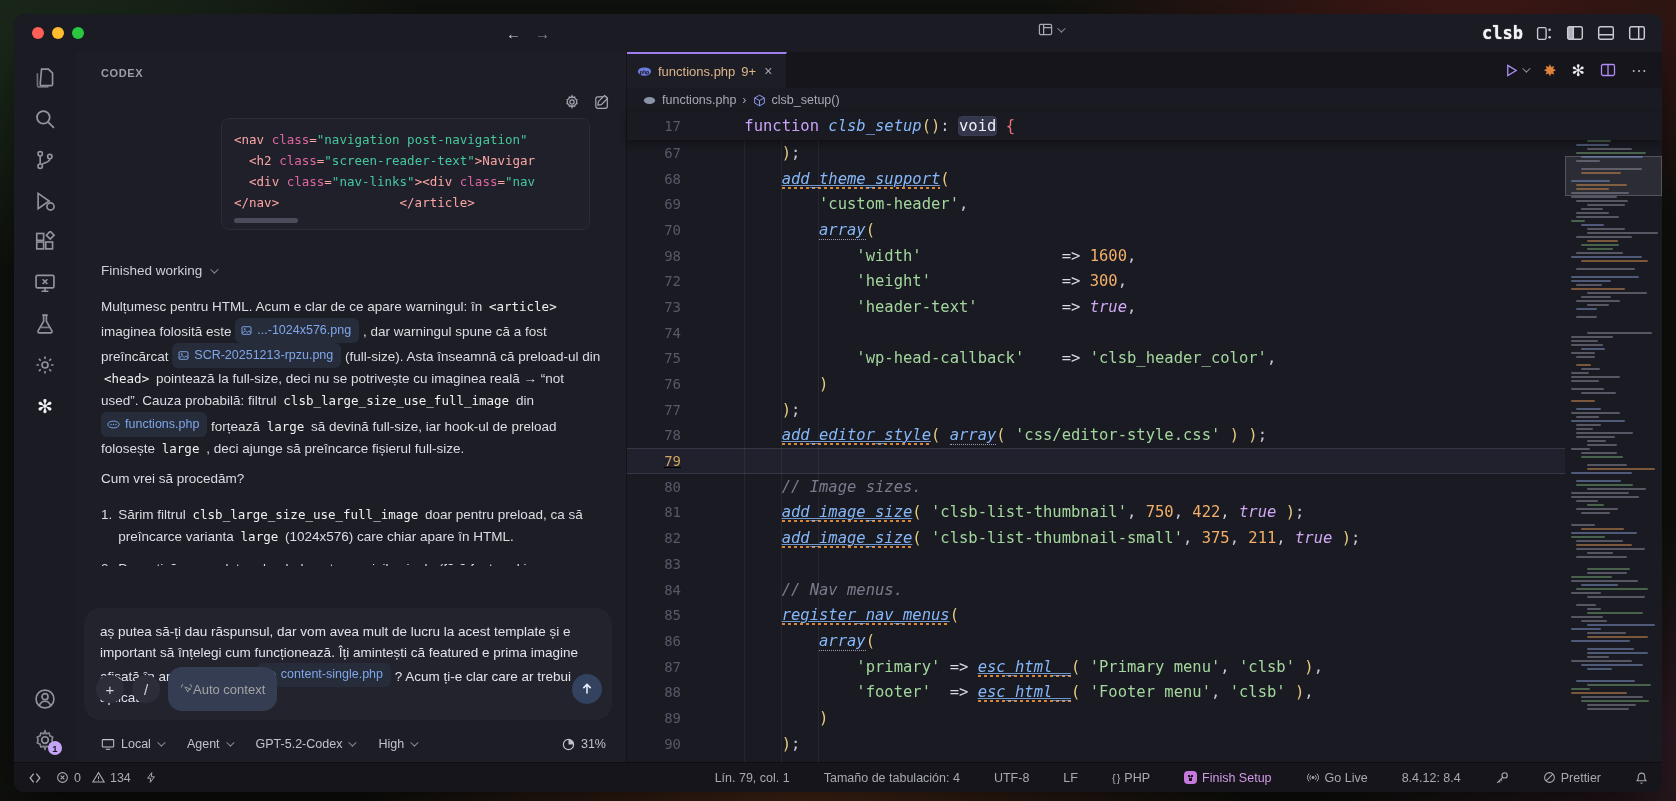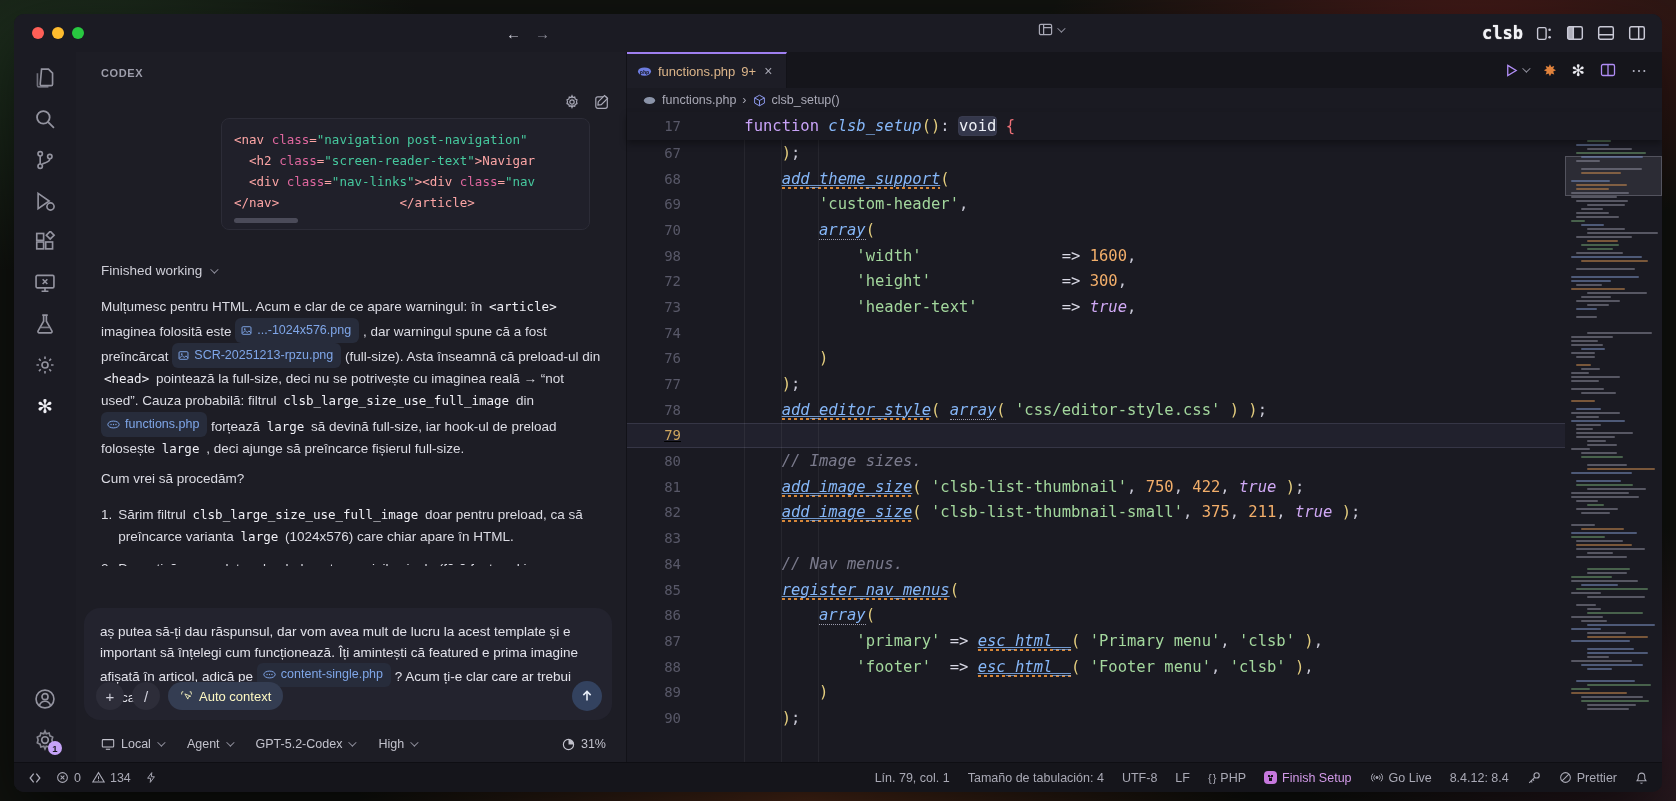--- a/index.html
+++ b/index.html
@@ -56,21 +56,21 @@
   .msg p { margin-bottom:8px; }
   .olist { margin:14px 0 6px; }
   .olist .li { display:flex; gap:6px; margin-bottom:10px; }
   .olist .num { flex:none; }
   .inline-code { font-family:"DejaVu Sans Mono", monospace; font-size:12.5px; color:#efeff5; padding:0 3px; }
   .chip { display:inline-flex; align-items:center; gap:5px; background:#272c3b; border-radius:6px; padding:1px 8px 2px 6px; color:#7fa6e8; font-size:12.5px; vertical-align:baseline; }
   .chip-ic { display:inline-flex; color:#7fa6e8; }
   .input-box { position:absolute; left:8px; right:14px; bottom:42px; height:112px; background:#23232e; border-radius:16px; padding:13px 16px 0; font-size:13.5px; line-height:21px; color:#e2e2ea; }
   .ib-controls { position:absolute; left:12px; bottom:9px; right:10px; display:flex; align-items:center; gap:8px; }
   .circle-btn { width:28px; height:28px; border-radius:50%; background:#2d2d39; color:#cfcfda; display:flex; align-items:center; justify-content:center; font-size:15px; }
-  .auto-ctx { height:28px; border-radius:14px; background:#343d52; color:#fef9c3; display:flex; align-items:center; gap:6px; padding:0 12px; font-size:13px; }
+  .auto-ctx { height:44px; border-radius:14px; background:#343d52; color:#a3a3a3; display:flex; align-items:center; padding:0 12px; font-size:13px; }
   .send-btn { margin-left:auto; width:30px; height:30px; border-radius:50%; background:#33425f; color:#e8eef8; display:flex; align-items:center; justify-content:center; }
   .codex-footer { position:absolute; left:25px; right:20px; bottom:11px; display:flex; align-items:center; gap:8px; color:#c2c2cc; font-size:12.5px; }
   .cf-item { display:flex; align-items:center; gap:6px; margin-right:16px; }
   .cf-right { margin-left:auto; display:flex; align-items:center; gap:6px; }
   
   .editor-col { flex:1; min-width:0; display:flex; flex-direction:column; background:#1a1a22; border-left:1px solid #121218; }
   .tabbar { height:36px; flex:none; background:#15151b; display:flex; align-items:stretch; position:relative; }
   .tab { width:160px; background:#1d1d26; border-right:1px solid #121218; border-top:2px solid #9f7ff0; display:flex; align-items:center; gap:6px; padding:0 10px; font-size:13px; color:#dcb58a; }
   .tab .close { color:#a6a6b2; margin-left:2px; font-size:14px; }
   .tab-actions { position:absolute; right:14px; top:0; height:36px; display:flex; align-items:center; gap:15px; color:#a8a8b6; }
@@ -93,21 +93,21 @@
   .tk-cmt{color:#7b7b8d;font-style:italic} .tk-pr{color:#e3cd7e} .tk-br{color:#ee7178}
   .tk-hl{color:#eef0f6;background:rgba(112,122,172,.3);border-radius:3px;outline:1px solid rgba(150,160,210,.25)}
   .tk-tag{color:#fca5a5} .tk-attr{color:#e0679f} .tk-sstr{color:#46c89e}
   
   .minimap { position:absolute; top:0; right:0; bottom:0; width:97px; background:#1a1a22; overflow:hidden; z-index:2; }
   .mm-bar { height:2px; margin:0 0 2px 6px; border-radius:1px; }
   .mm-view { position:absolute; left:0; right:0; top:44px; height:40px; background:rgba(205,205,225,.1); border:1px solid rgba(225,225,240,.22); }
   
   .statusbar { height:30px; flex:none; background:#15151b; border-top:1px solid #0e0e13; display:flex; align-items:center; padding:0 14px; color:#a9a9b5; font-size:12.5px; gap:14px; }
   .st-item { display:flex; align-items:center; gap:5px; }
-  .st-right { margin-left:auto; display:flex; align-items:center; gap:18px;text-align:right; }
+  .st-right { margin-left:auto; display:flex; align-items:center; gap:34px;text-align:right; }
   .fs-ic { width:13px; height:13px; border-radius:4px; background:#c678dd; display:flex; align-items:center; justify-content:center; }
   .fs-ic i { width:7px; height:7px; background:radial-gradient(circle at 30% 30%, #15151b 1.4px, transparent 1.5px), radial-gradient(circle at 70% 30%, #15151b 1.4px, transparent 1.5px), radial-gradient(circle at 50% 75%, #15151b 1.6px, transparent 1.7px); display:block; }
 </style>
 </head>
 <body>
 
 <div class="window">
 
   <div class="titlebar">
     <div class="traffic">
@@ -434,20 +434,24 @@
               <span class="ltext"><span class="tk tk-pl">                </span><span class="tk tk-str">'height'</span><span class="tk tk-pl">              </span><span class="tk tk-op">=&gt;</span><span class="tk tk-pl"> </span><span class="tk tk-num">300</span><span class="tk tk-pl">,</span></span>
             </div>
             <div class="code-row">
               <span class="gut">73</span>
               <span class="ltext"><span class="tk tk-pl">                </span><span class="tk tk-str">'header-text'</span><span class="tk tk-pl">         </span><span class="tk tk-op">=&gt;</span><span class="tk tk-pl"> </span><span class="tk tk-bool">true</span><span class="tk tk-pl">,</span></span>
             </div>
             <div class="code-row">
               <span class="gut">74</span>
             </div>
             <div class="code-row">
+              <span class="gut">75</span>
+              <span class="ltext"><span class="tk tk-pl">                </span><span class="tk tk-str">'wp-head-callback'</span><span class="tk tk-pl">    </span><span class="tk tk-op">=&gt;</span><span class="tk tk-pl"> </span><span class="tk tk-str">'clsb_header_color'</span><span class="tk tk-pl">,</span></span>
+            </div>
+            <div class="code-row">
               <span class="gut">76</span>
               <span class="ltext"><span class="tk tk-pl">            </span><span class="tk tk-pr">)</span></span>
             </div>
             <div class="code-row">
               <span class="gut">77</span>
               <span class="ltext"><span class="tk tk-pl">        </span><span class="tk tk-pr">)</span><span class="tk tk-pl">;</span></span>
             </div>
             <div class="code-row">
               <span class="gut">78</span>
               <span class="ltext"><span class="tk tk-pl">        </span><span class="tk tk-fnu">add_editor_style</span><span class="tk tk-pr">(</span><span class="tk tk-pl"> </span><span class="tk tk-fnd">array</span><span class="tk tk-pr">(</span><span class="tk tk-pl"> </span><span class="tk tk-str">'css/editor-style.css'</span><span class="tk tk-pl"> </span><span class="tk tk-pr">)</span><span class="tk tk-pl"> </span><span class="tk tk-pr">)</span><span class="tk tk-pl">;</span></span>

